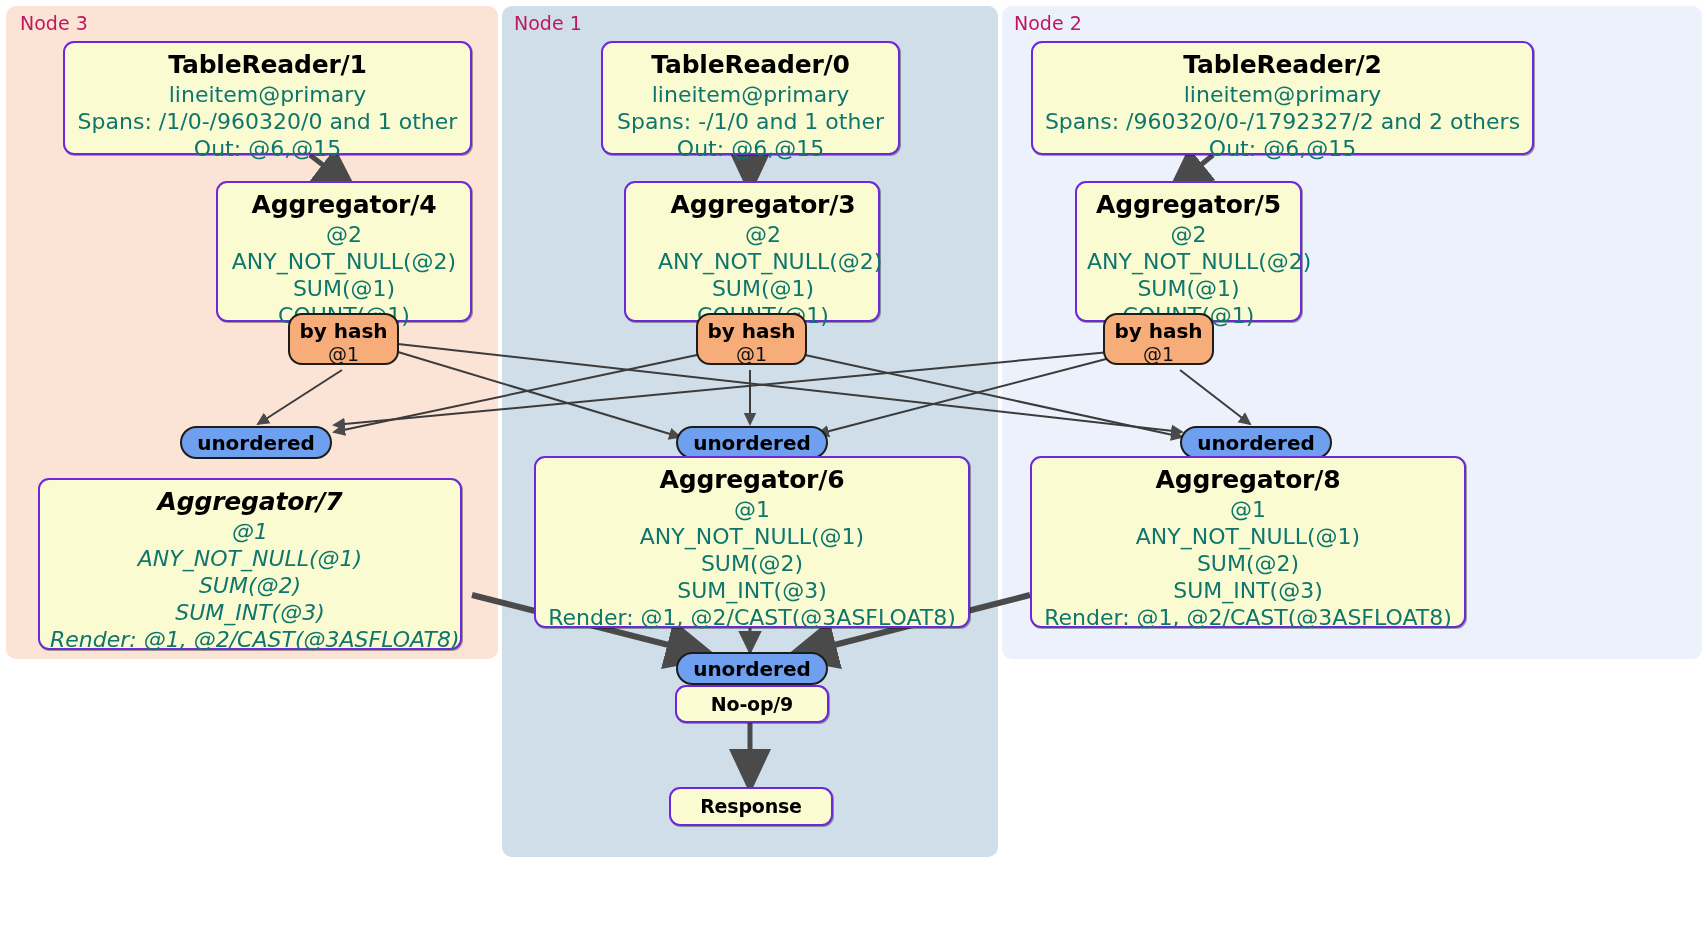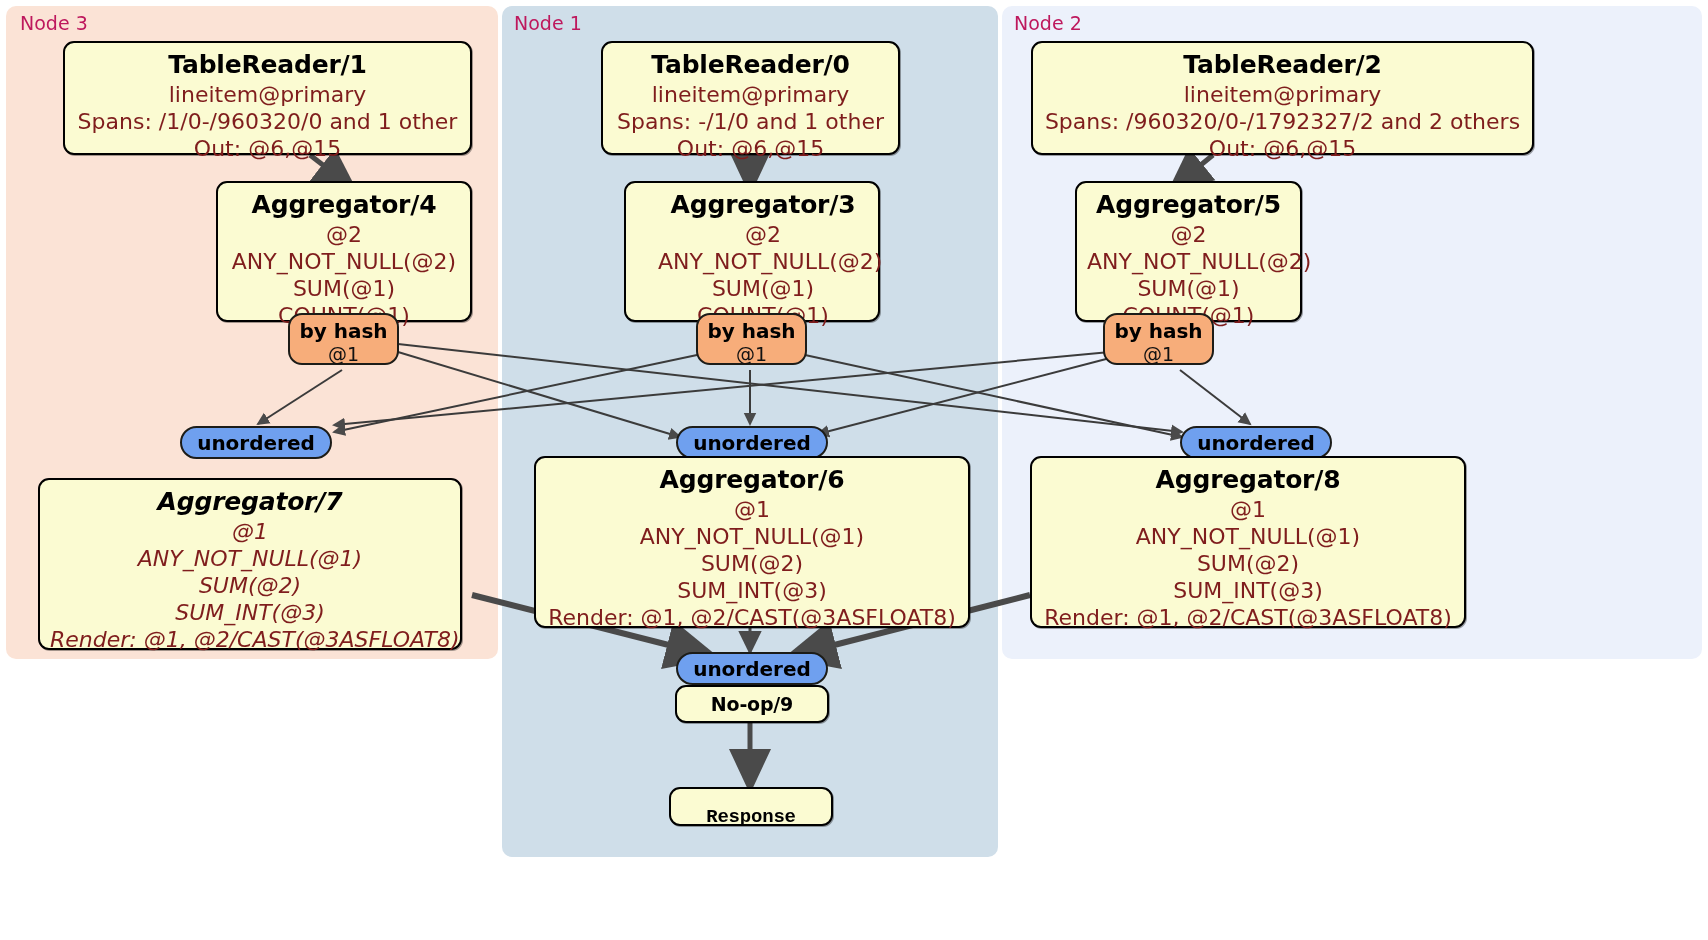--- a/index.html
+++ b/index.html
@@ -38,38 +38,38 @@
     position: absolute;
     left: 0; top: 0;
     width: 1708px;
     height: 940px;
     pointer-events: none;
   }
   
   .proc {
     position: absolute;
     background: #fbfbd2;
-    border: 2px solid #000000;
+    border: 2px solid #6d28d9;
     border-radius: 11px;
     box-sizing: border-box;
     text-align: center;
     padding: 6px 10px 8px 10px;
     box-shadow: 1px 1px 0 rgba(0,0,0,0.35);
   }
   .proc .title {
     font-weight: bold;
     font-size: 25px;
     line-height: 32px;
     color: #000;
     letter-spacing: -0.2px;
   }
   .proc .line {
     font-size: 22px;
     line-height: 27px;
-    color: #7f1d1d;
+    color: #0f766e;
     white-space: nowrap;
   }
   .proc.small .title {
     font-size: 19px;
     line-height: 30px;
   }
   
   .badge {
     position: absolute;
     box-sizing: border-box;
@@ -244,17 +244,17 @@
   </div>
 
   <div class="badge unordered" style="left:676px; top:652px; width:152px; height:33px; padding-top:3px;">
     <div class="bt">unordered</div>
   </div>
 
   <div class="proc small" style="left:675px; top:685px; width:154px; height:38px; padding:2px 8px;">
     <div class="title">No-op/9</div>
   </div>
 
-  <div class="proc small" style="left:669px; top:787px; width:164px; height:39px; padding:13px 8px;font-family:Liberation Mono, monospace;">
+  <div class="proc small" style="left:669px; top:787px; width:164px; height:39px; padding:2px 8px;">
     <div class="title">Response</div>
   </div>
 
 </div>
 
 </body></html>

